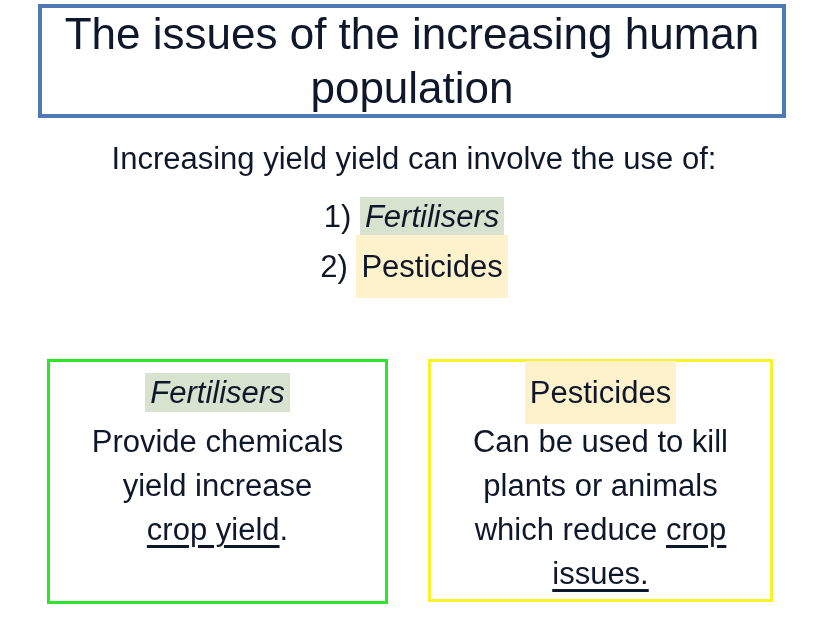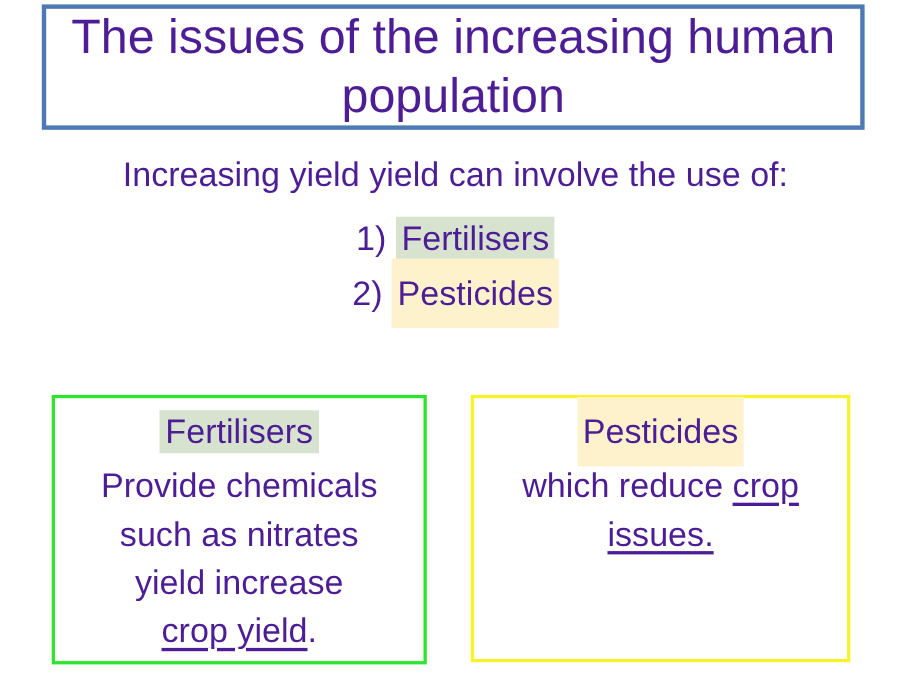--- a/index.html
+++ b/index.html
@@ -3,21 +3,21 @@
 <meta charset="utf-8">
 <style>
   html, body { margin: 0; padding: 0; background: #ffffff; }
   .slide {
     position: relative;
     width: 828px;
     height: 621px;
     background: #ffffff;
     overflow: hidden;
     font-family: "Liberation Sans", "DejaVu Sans", sans-serif;
-    color: #4c1d95;
+    color: #0f172a;
   }
 
   
   .title-box {
     position: absolute;
     left: 38px; top: 4px;
     width: 748px; height: 114px;
     border: 4px solid var(--title-border, #4e79b2);
     box-sizing: border-box;
     display: flex;
@@ -44,21 +44,21 @@
   
   .use-list {
     position: absolute;
     left: 0; top: 192px;
     width: 100%;
     text-align: center;
     font-size: 31px;
   }
   .use-list .list-item { line-height: 50px; height: 50px; }
 
-  .hl-green  { background: var(--green-highlight, #d7e3cf); padding: 2px 5px; }
+  .hl-green  { background: var(--green-highlight, #d7e3cf); padding: 2px 5px; font-style: italic; }
   .hl-yellow { background: var(--yellow-highlight, #fdf2cc); padding: 14px 5px; }
 
   
   .def-box {
     position: absolute;
     top: 359px;
     box-sizing: border-box;
     background: #ffffff;
     text-align: center;
     padding-top: 11px;
@@ -106,29 +106,30 @@
       <span>2) </span><span class="hl-yellow">Pesticides</span>
     </div>
   </div>
 
   <div class="def-box green">
     <div class="box-title">
       <span class="hl-green">Fertilisers</span>
     </div>
     <div class="box-body">
       <div class="line">Provide chemicals</div>
-      <div class="line">such as nitrates</div>
       <div class="line">yield increase</div>
       <div class="line"><span class="u">crop yield</span><span>.</span></div>
     </div>
   </div>
 
   <div class="def-box yellow">
     <div class="box-title">
       <span class="hl-yellow">Pesticides</span>
     </div>
     <div class="box-body">
+      <div class="line">Can be used to kill</div>
+      <div class="line">plants or animals</div>
       <div class="line"><span>which reduce </span><span class="u">crop</span></div>
       <div class="line"><span class="u">issues.</span></div>
     </div>
   </div>
 
 </div>
 
 </body></html>

